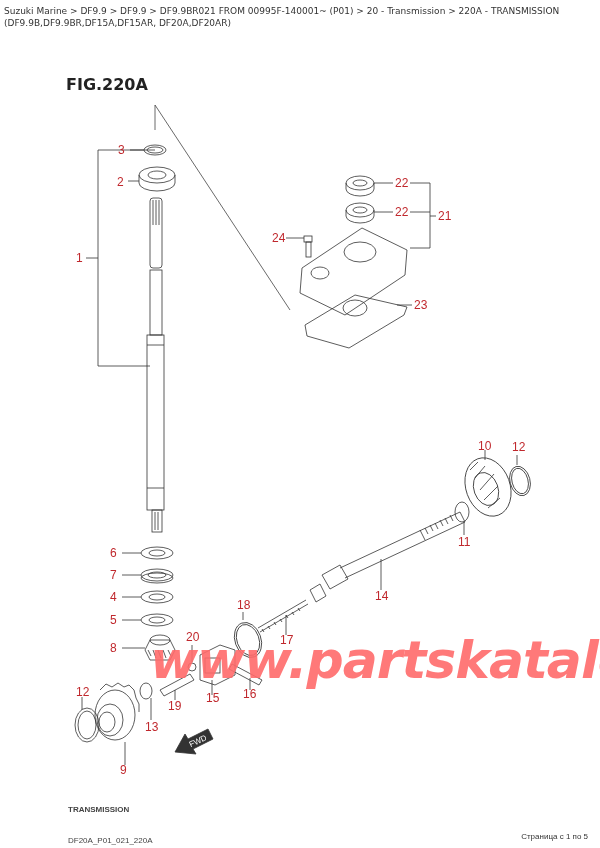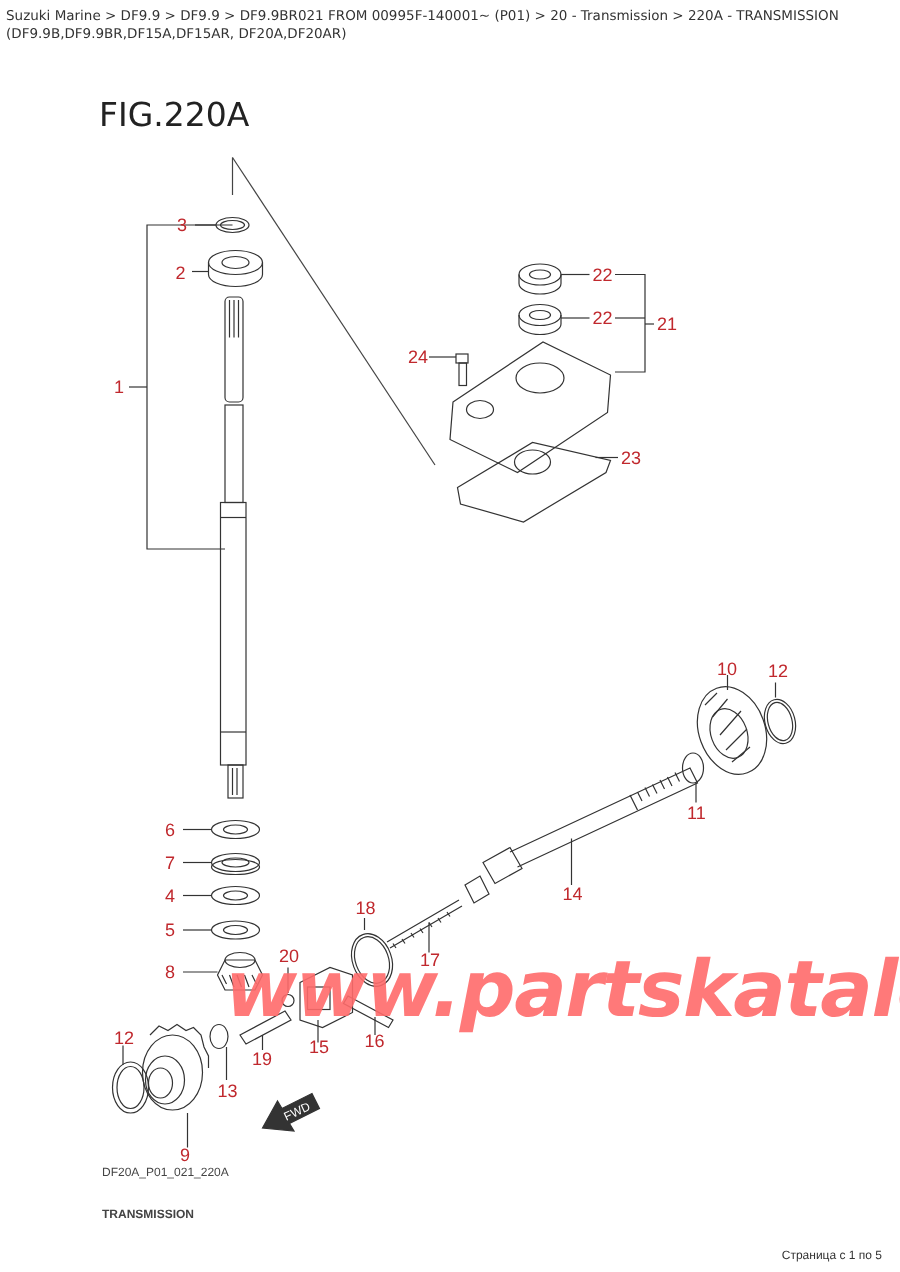--- a/index.html
+++ b/index.html
@@ -1,22 +1,22 @@
 <!DOCTYPE html>
 <html><head>
 <meta charset="utf-8">
 <style>
   html,body{margin:0;padding:0;background:#fff;}
   body{width:600px;height:848px;position:relative;overflow:hidden;font-family:"DejaVu Sans",sans-serif;color:#333;}
   .breadcrumb{position:absolute;left:4px;top:5px;width:590px;font-size:9px;line-height:12px;color:#333;}
-  .fig-title{position:absolute;left:66px;top:65px;font-size:22px;font-weight:normal;color:#222;font-family:"DejaVu Sans",sans-serif;letter-spacing:0px;}
+  .fig-title{position:absolute;left:66px;top:75px;font-size:16px;font-weight:bold;color:#222;font-family:"DejaVu Sans",sans-serif;letter-spacing:0px;}
   svg.diagram{position:absolute;left:0;top:0;}
   .lbl{font-family:"Liberation Sans",sans-serif;font-size:12px;fill:#c0282d;}
   .watermark{position:absolute;left:150px;top:630px;font-family:"DejaVu Sans",sans-serif;font-weight:bold;font-style:italic;font-size:52px;color:#ff6b6b;opacity:0.9;letter-spacing:-1px;white-space:nowrap;}
-  .footer-code{position:absolute;left:68px;top:777px;font-size:8px;color:#444;font-family:"Liberation Sans",sans-serif;}
+  .footer-code{position:absolute;left:68px;top:836px;font-size:8px;color:#444;font-family:"Liberation Sans",sans-serif;}
   .footer-name{position:absolute;left:68px;top:805px;font-size:8px;color:#444;font-family:"Liberation Sans",sans-serif;font-weight:bold;}
   .pager{position:absolute;right:12px;top:832px;font-size:8px;color:#333;font-family:"Liberation Sans",sans-serif;text-align:center;}
 </style>
 </head>
 <body>
 
 <div class="breadcrumb">Suzuki Marine &gt; DF9.9 &gt; DF9.9 &gt; DF9.9BR021 FROM 00995F-140001~ (P01) &gt; 20 - Transmission &gt; 220A - TRANSMISSION (DF9.9B,DF9.9BR,DF15A,DF15AR, DF20A,DF20AR)</div>
 <div class="fig-title">FIG.220A</div>
 
 <svg class="diagram" width="600" height="848" viewBox="0 0 600 848" fill="none" stroke="#333" stroke-width="0.8">

